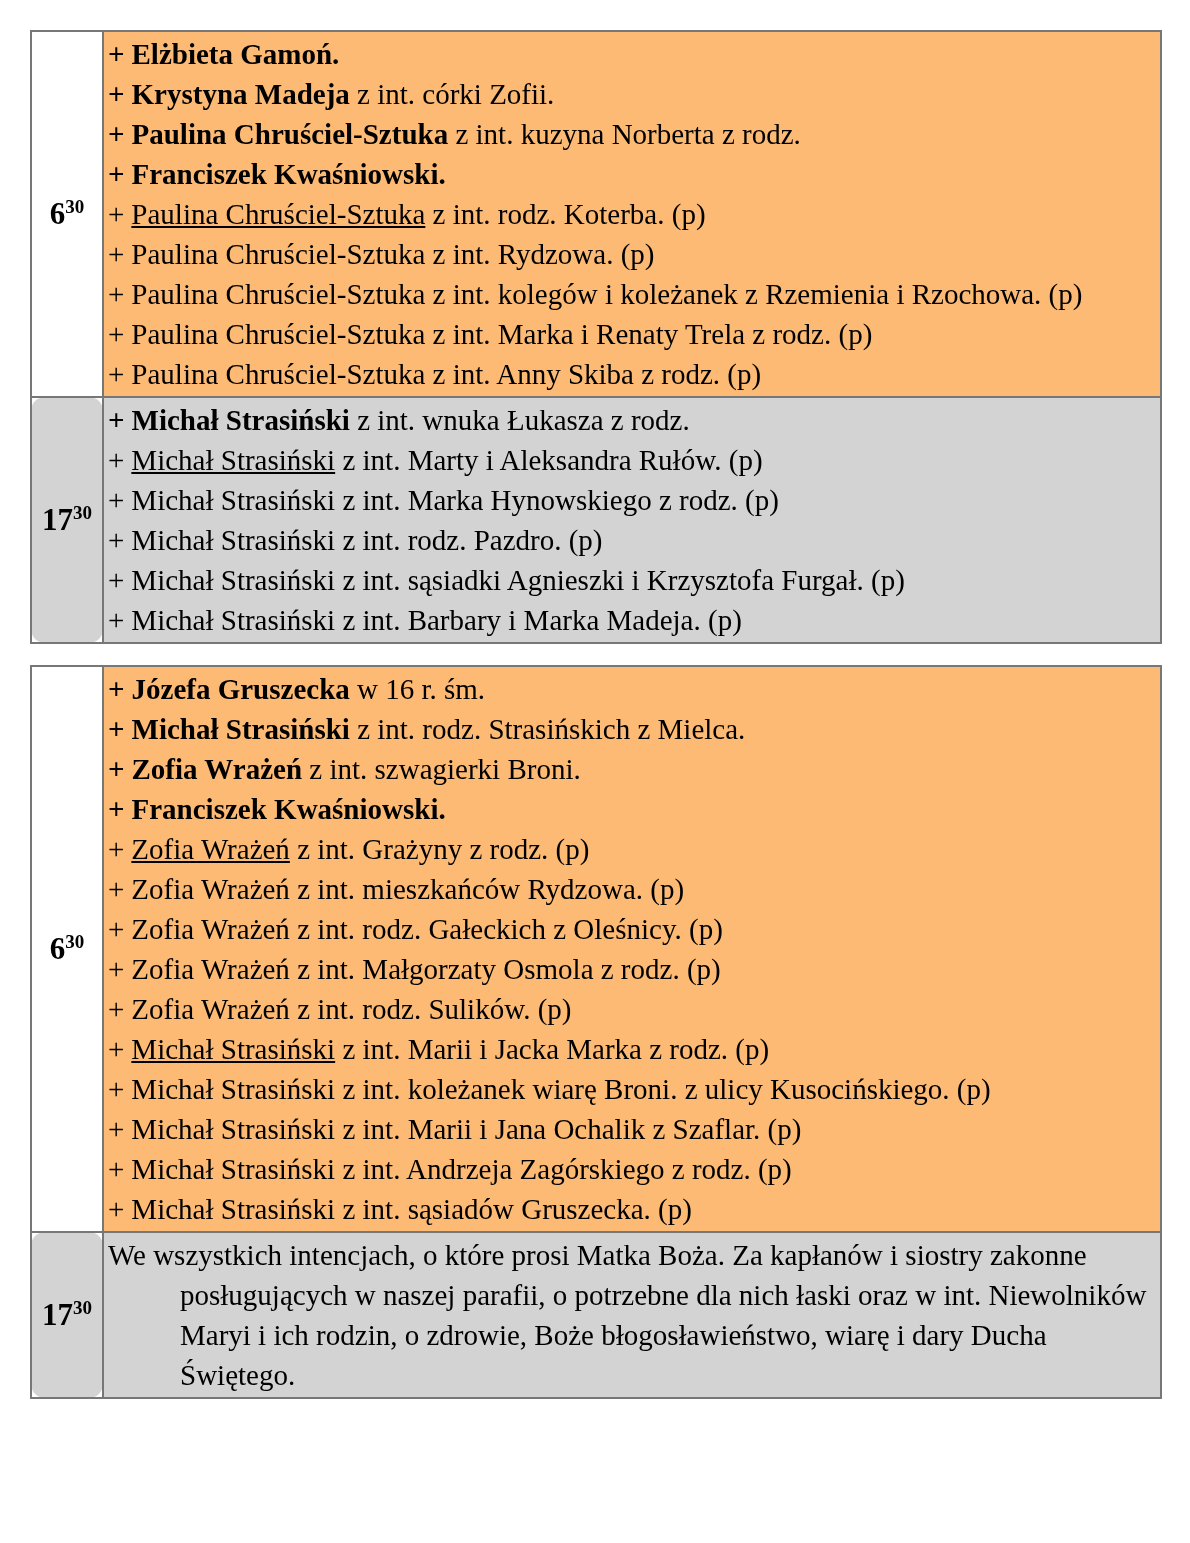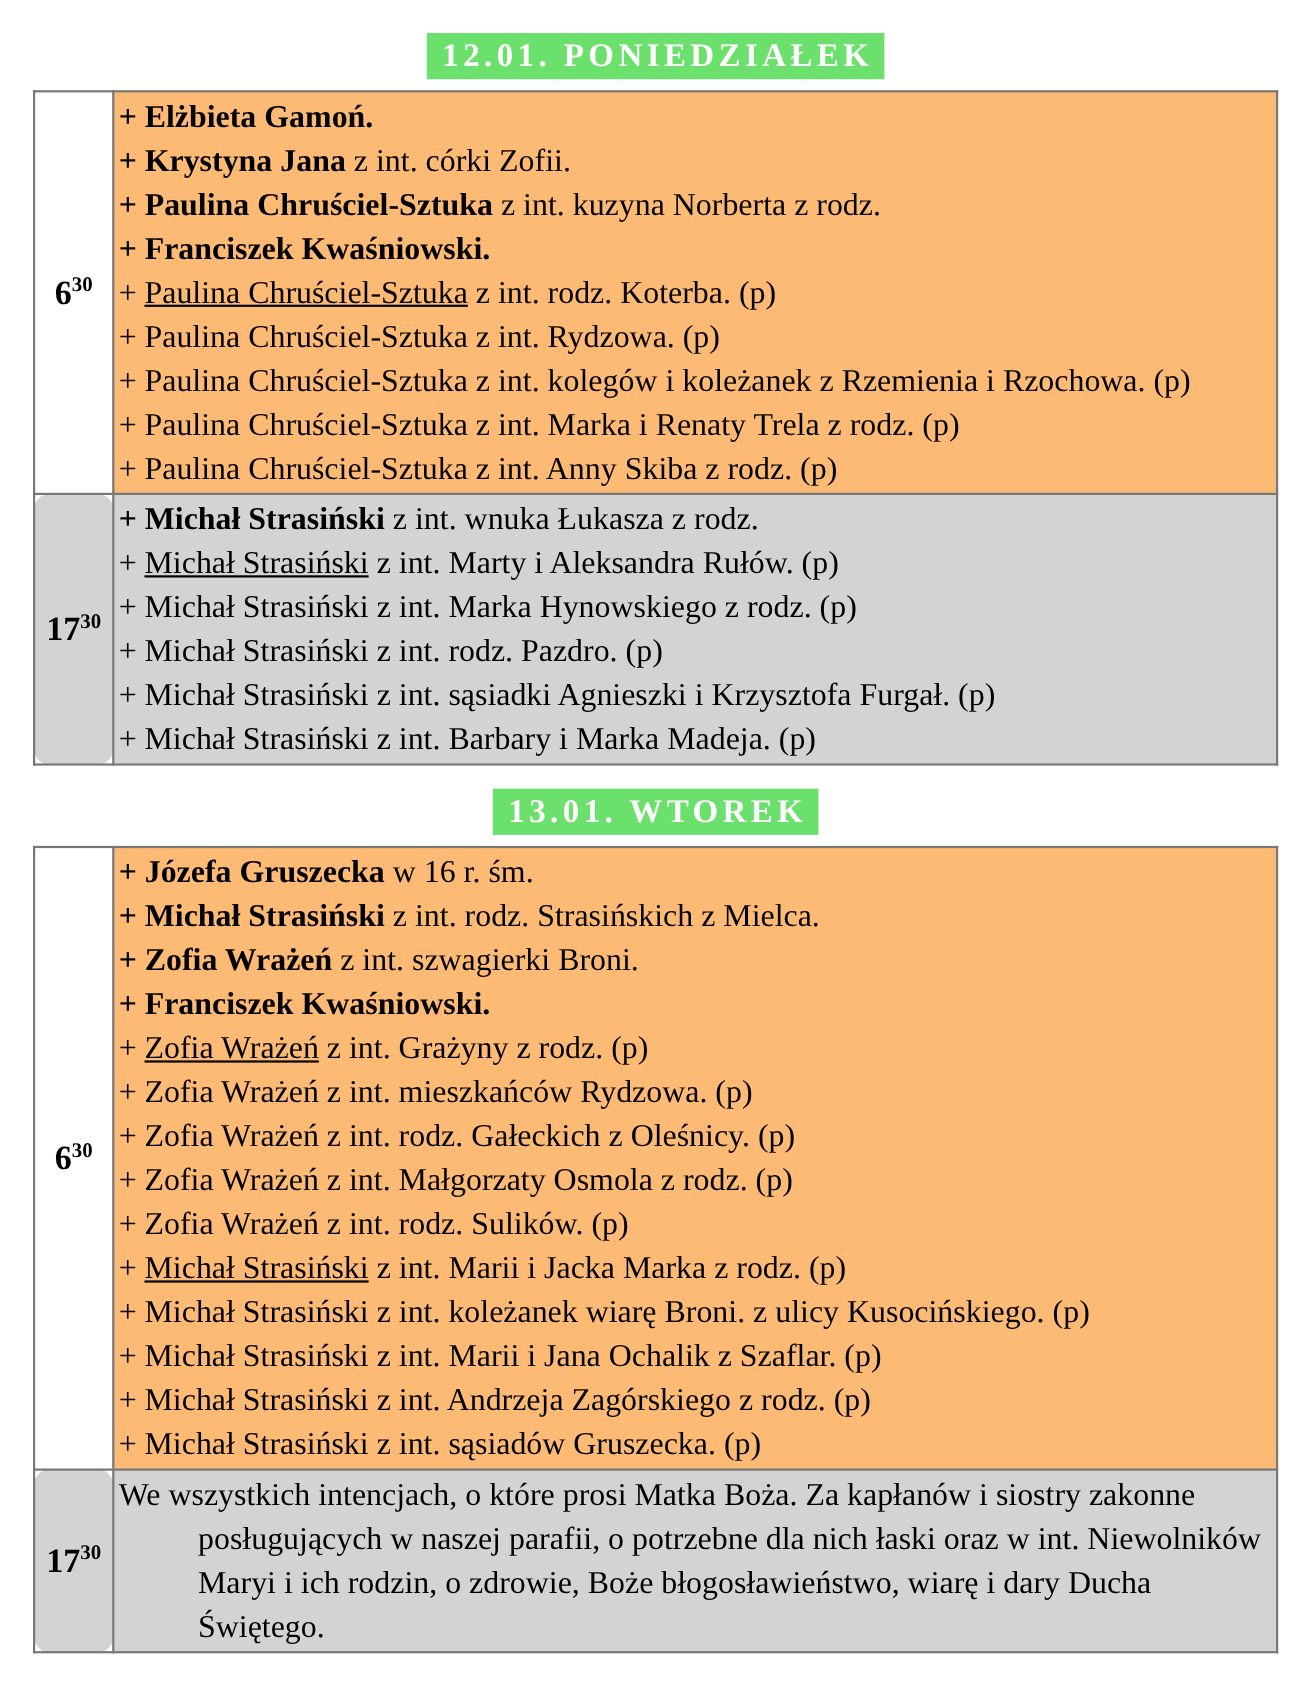--- a/index.html
+++ b/index.html
@@ -76,30 +76,27 @@
     padding-left: 72px;
     text-indent: -72px;
   }
 </style>
 </head>
 <body>
 
 <div class="page">
   <div id="days">
   <section class="day-section">
-    <div class="day-header">
-      <span class="label">12.01. PONIEDZIAŁEK</span>
-    </div>
     <table class="schedule">
       <tbody>
             <tr>
               <td class="time"><span class="hour">6</span><sup class="min">30</sup></td>
               <td class="content">
                 <div class="item bold"><span class="plus">+</span><span class="name">Elżbieta Gamoń.</span></div>
-                <div class="item bold"><span class="plus">+</span><span class="name">Krystyna Jana</span><span class="rest"> z int. córki Zofii.</span></div>
+                <div class="item bold"><span class="plus">+</span><span class="name">Krystyna Madeja</span><span class="rest"> z int. córki Zofii.</span></div>
                 <div class="item bold"><span class="plus">+</span><span class="name">Paulina Chruściel-Sztuka</span><span class="rest"> z int. kuzyna Norberta z rodz.</span></div>
                 <div class="item bold"><span class="plus">+</span><span class="name">Franciszek Kwaśniowski.</span></div>
                 <div class="item underline"><span class="plus">+</span><span class="name">Paulina Chruściel-Sztuka</span><span class="rest"> z int. rodz. Koterba. (p)</span></div>
                 <div class="item plain"><span class="plus">+</span><span class="name">Paulina Chruściel-Sztuka</span><span class="rest"> z int. Rydzowa. (p)</span></div>
                 <div class="item plain"><span class="plus">+</span><span class="name">Paulina Chruściel-Sztuka</span><span class="rest"> z int. kolegów i koleżanek z Rzemienia i Rzochowa. (p)</span></div>
                 <div class="item plain"><span class="plus">+</span><span class="name">Paulina Chruściel-Sztuka</span><span class="rest"> z int. Marka i Renaty Trela z rodz. (p)</span></div>
                 <div class="item plain"><span class="plus">+</span><span class="name">Paulina Chruściel-Sztuka</span><span class="rest"> z int. Anny Skiba z rodz. (p)</span></div>
               </td>
             </tr>
             <tr class="shaded">
@@ -111,23 +108,20 @@
                 <div class="item plain"><span class="plus">+</span><span class="name">Michał Strasiński</span><span class="rest"> z int. rodz. Pazdro. (p)</span></div>
                 <div class="item plain"><span class="plus">+</span><span class="name">Michał Strasiński</span><span class="rest"> z int. sąsiadki Agnieszki i Krzysztofa Furgał. (p)</span></div>
                 <div class="item plain"><span class="plus">+</span><span class="name">Michał Strasiński</span><span class="rest"> z int. Barbary i Marka Madeja. (p)</span></div>
               </td>
             </tr>
           </tbody>
     </table>
   </section>
 
   <section class="day-section">
-    <div class="day-header">
-      <span class="label">13.01. WTOREK</span>
-    </div>
     <table class="schedule">
       <tbody>
             <tr>
               <td class="time"><span class="hour">6</span><sup class="min">30</sup></td>
               <td class="content">
                 <div class="item bold"><span class="plus">+</span><span class="name">Józefa Gruszecka</span><span class="rest"> w 16 r. śm.</span></div>
                 <div class="item bold"><span class="plus">+</span><span class="name">Michał Strasiński</span><span class="rest"> z int. rodz. Strasińskich z Mielca.</span></div>
                 <div class="item bold"><span class="plus">+</span><span class="name">Zofia Wrażeń</span><span class="rest"> z int. szwagierki Broni.</span></div>
                 <div class="item bold"><span class="plus">+</span><span class="name">Franciszek Kwaśniowski.</span></div>
                 <div class="item underline"><span class="plus">+</span><span class="name">Zofia Wrażeń</span><span class="rest"> z int. Grażyny z rodz. (p)</span></div>

